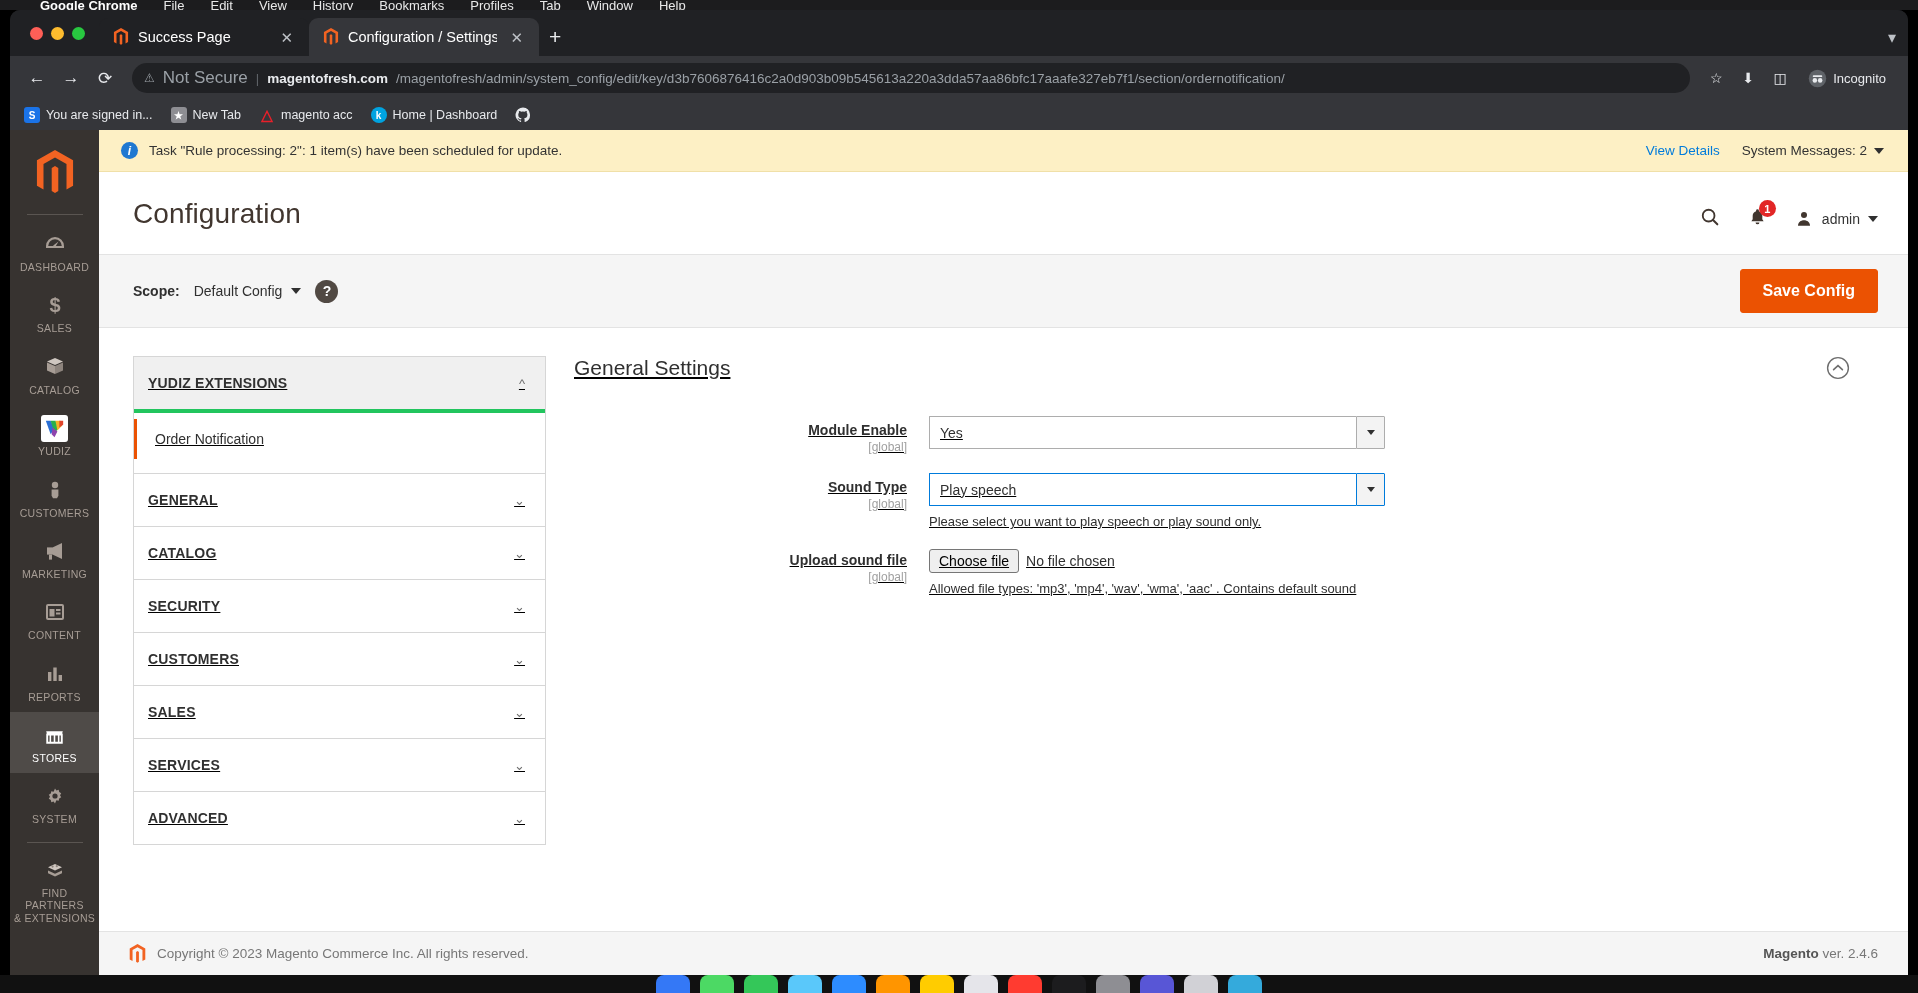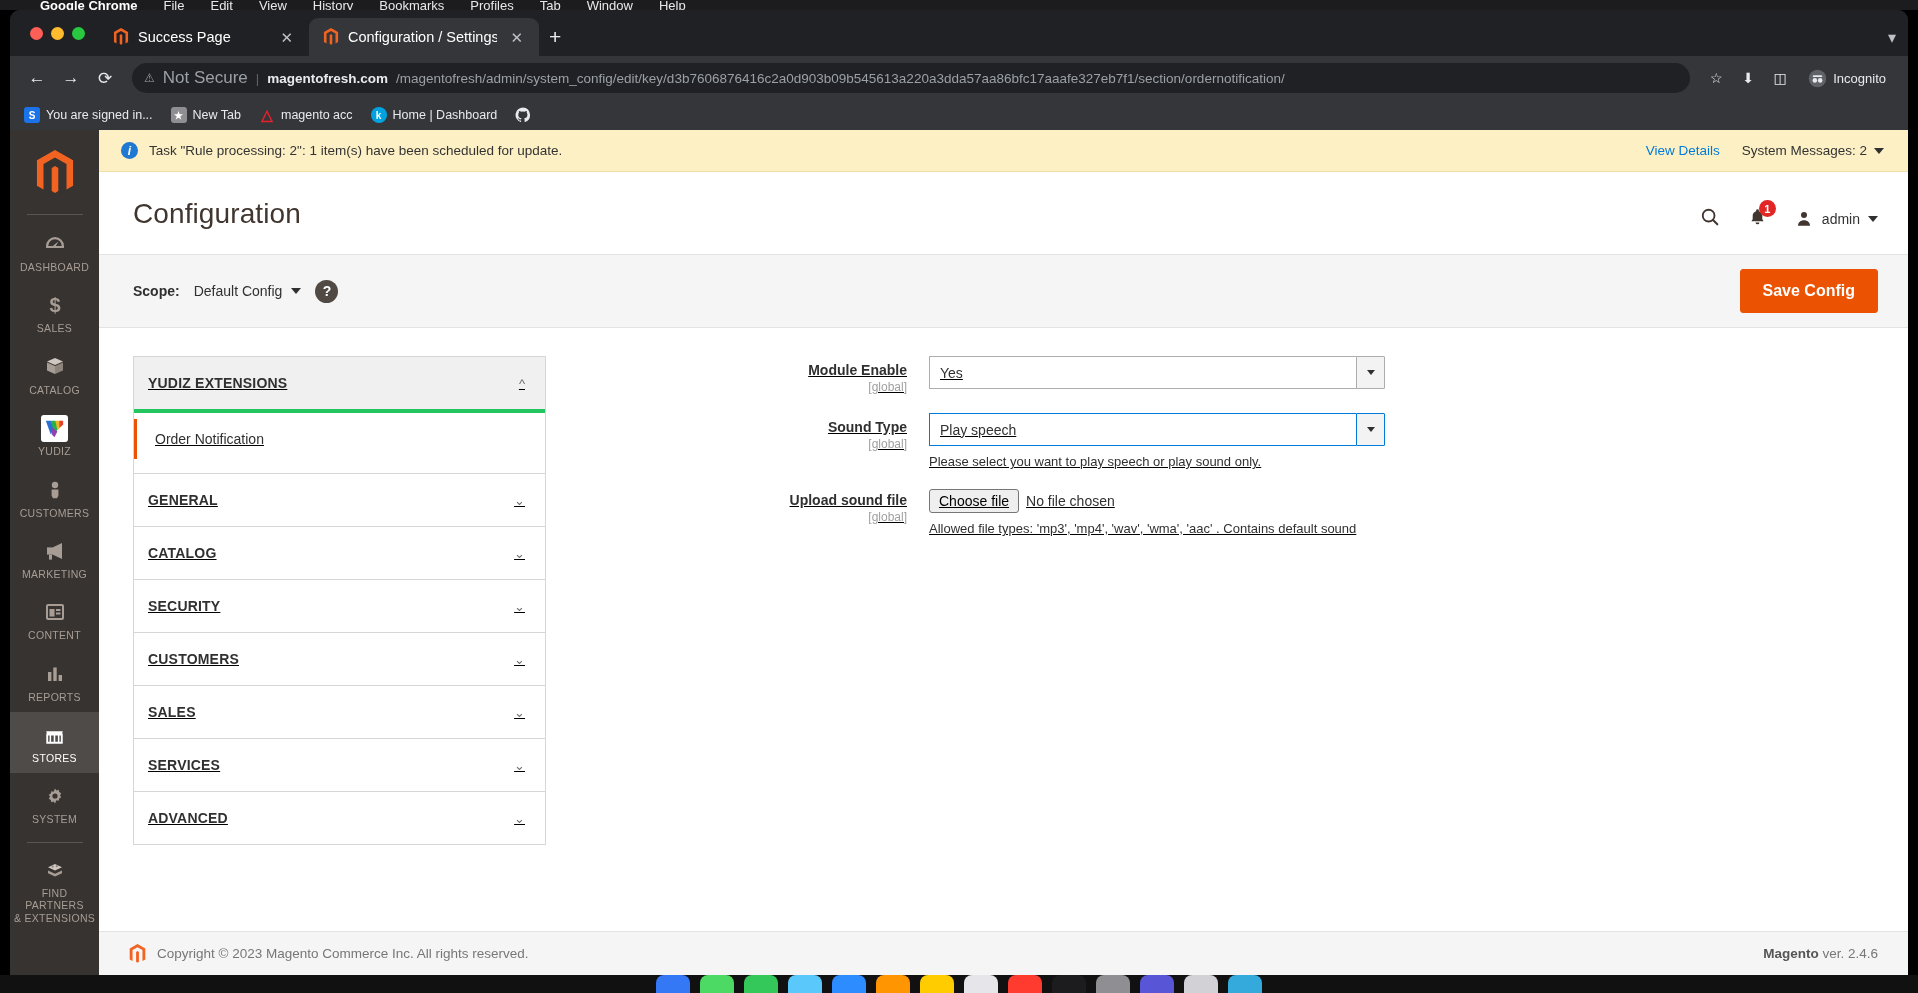--- a/index.html
+++ b/index.html
@@ -597,20 +597,29 @@
           <div class="acc-sec">
             <div class="acc-head">
               <span class="acc-title">Advanced</span>
               <span class="chev">⌄</span>
             </div>
           </div>
 
         </div>
 
         <div class="settings">
+          <div class="settings-head">
+            <h2 class="settings-title">General Settings</h2>
+            <span class="collapse-btn">
+              <svg width="24" height="24" viewBox="0 0 24 24">
+                  <circle cx="12" cy="12" r="10.4" fill="none" stroke="#6e6e6e" stroke-width="1.4"></circle>
+                  <path d="M7.6 13.6L12 9.6l4.4 4" fill="none" stroke="#6e6e6e" stroke-width="1.6" stroke-linecap="round"></path>
+                </svg>
+            </span>
+          </div>
 
           <div class="frow">
             <div class="flabel-col">
               <span class="flabel">Module Enable</span>
               <span class="fscope">[global]</span>
             </div>
             <div class="fctrl-col">
               <div class="sel-wrap">
                 <div class="sel-box">Yes</div>
                 <div class="sel-arrow">

